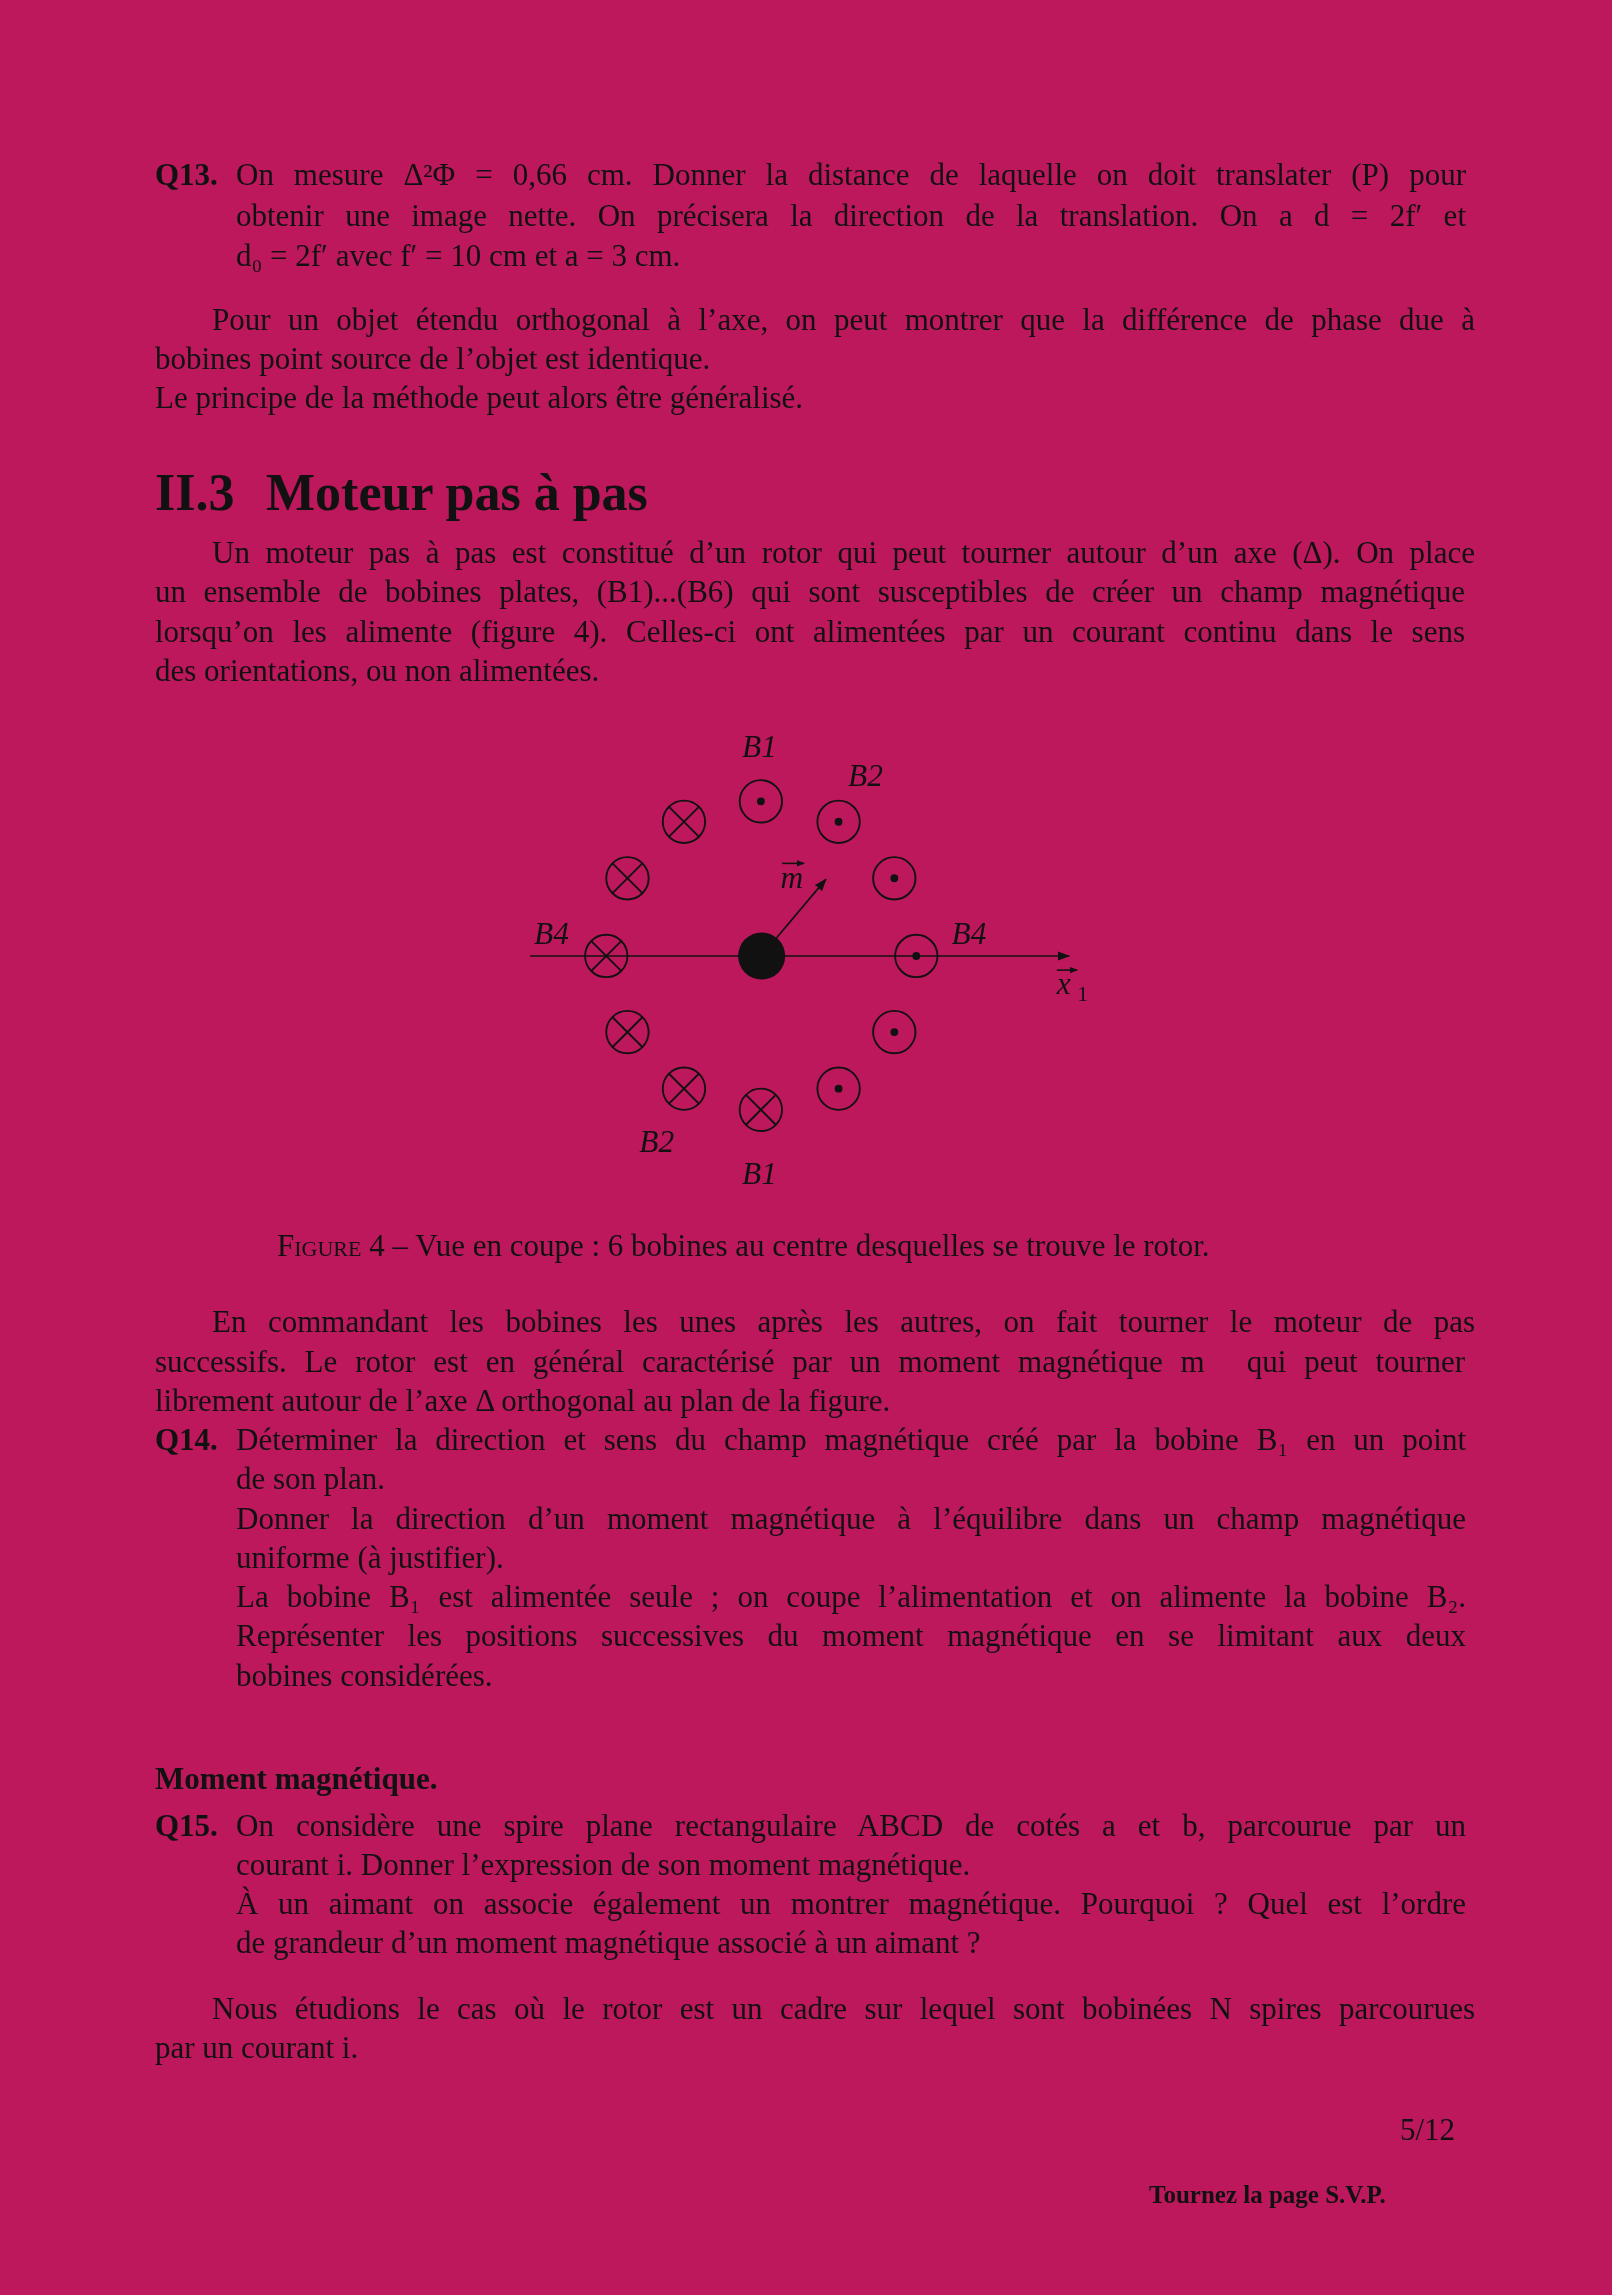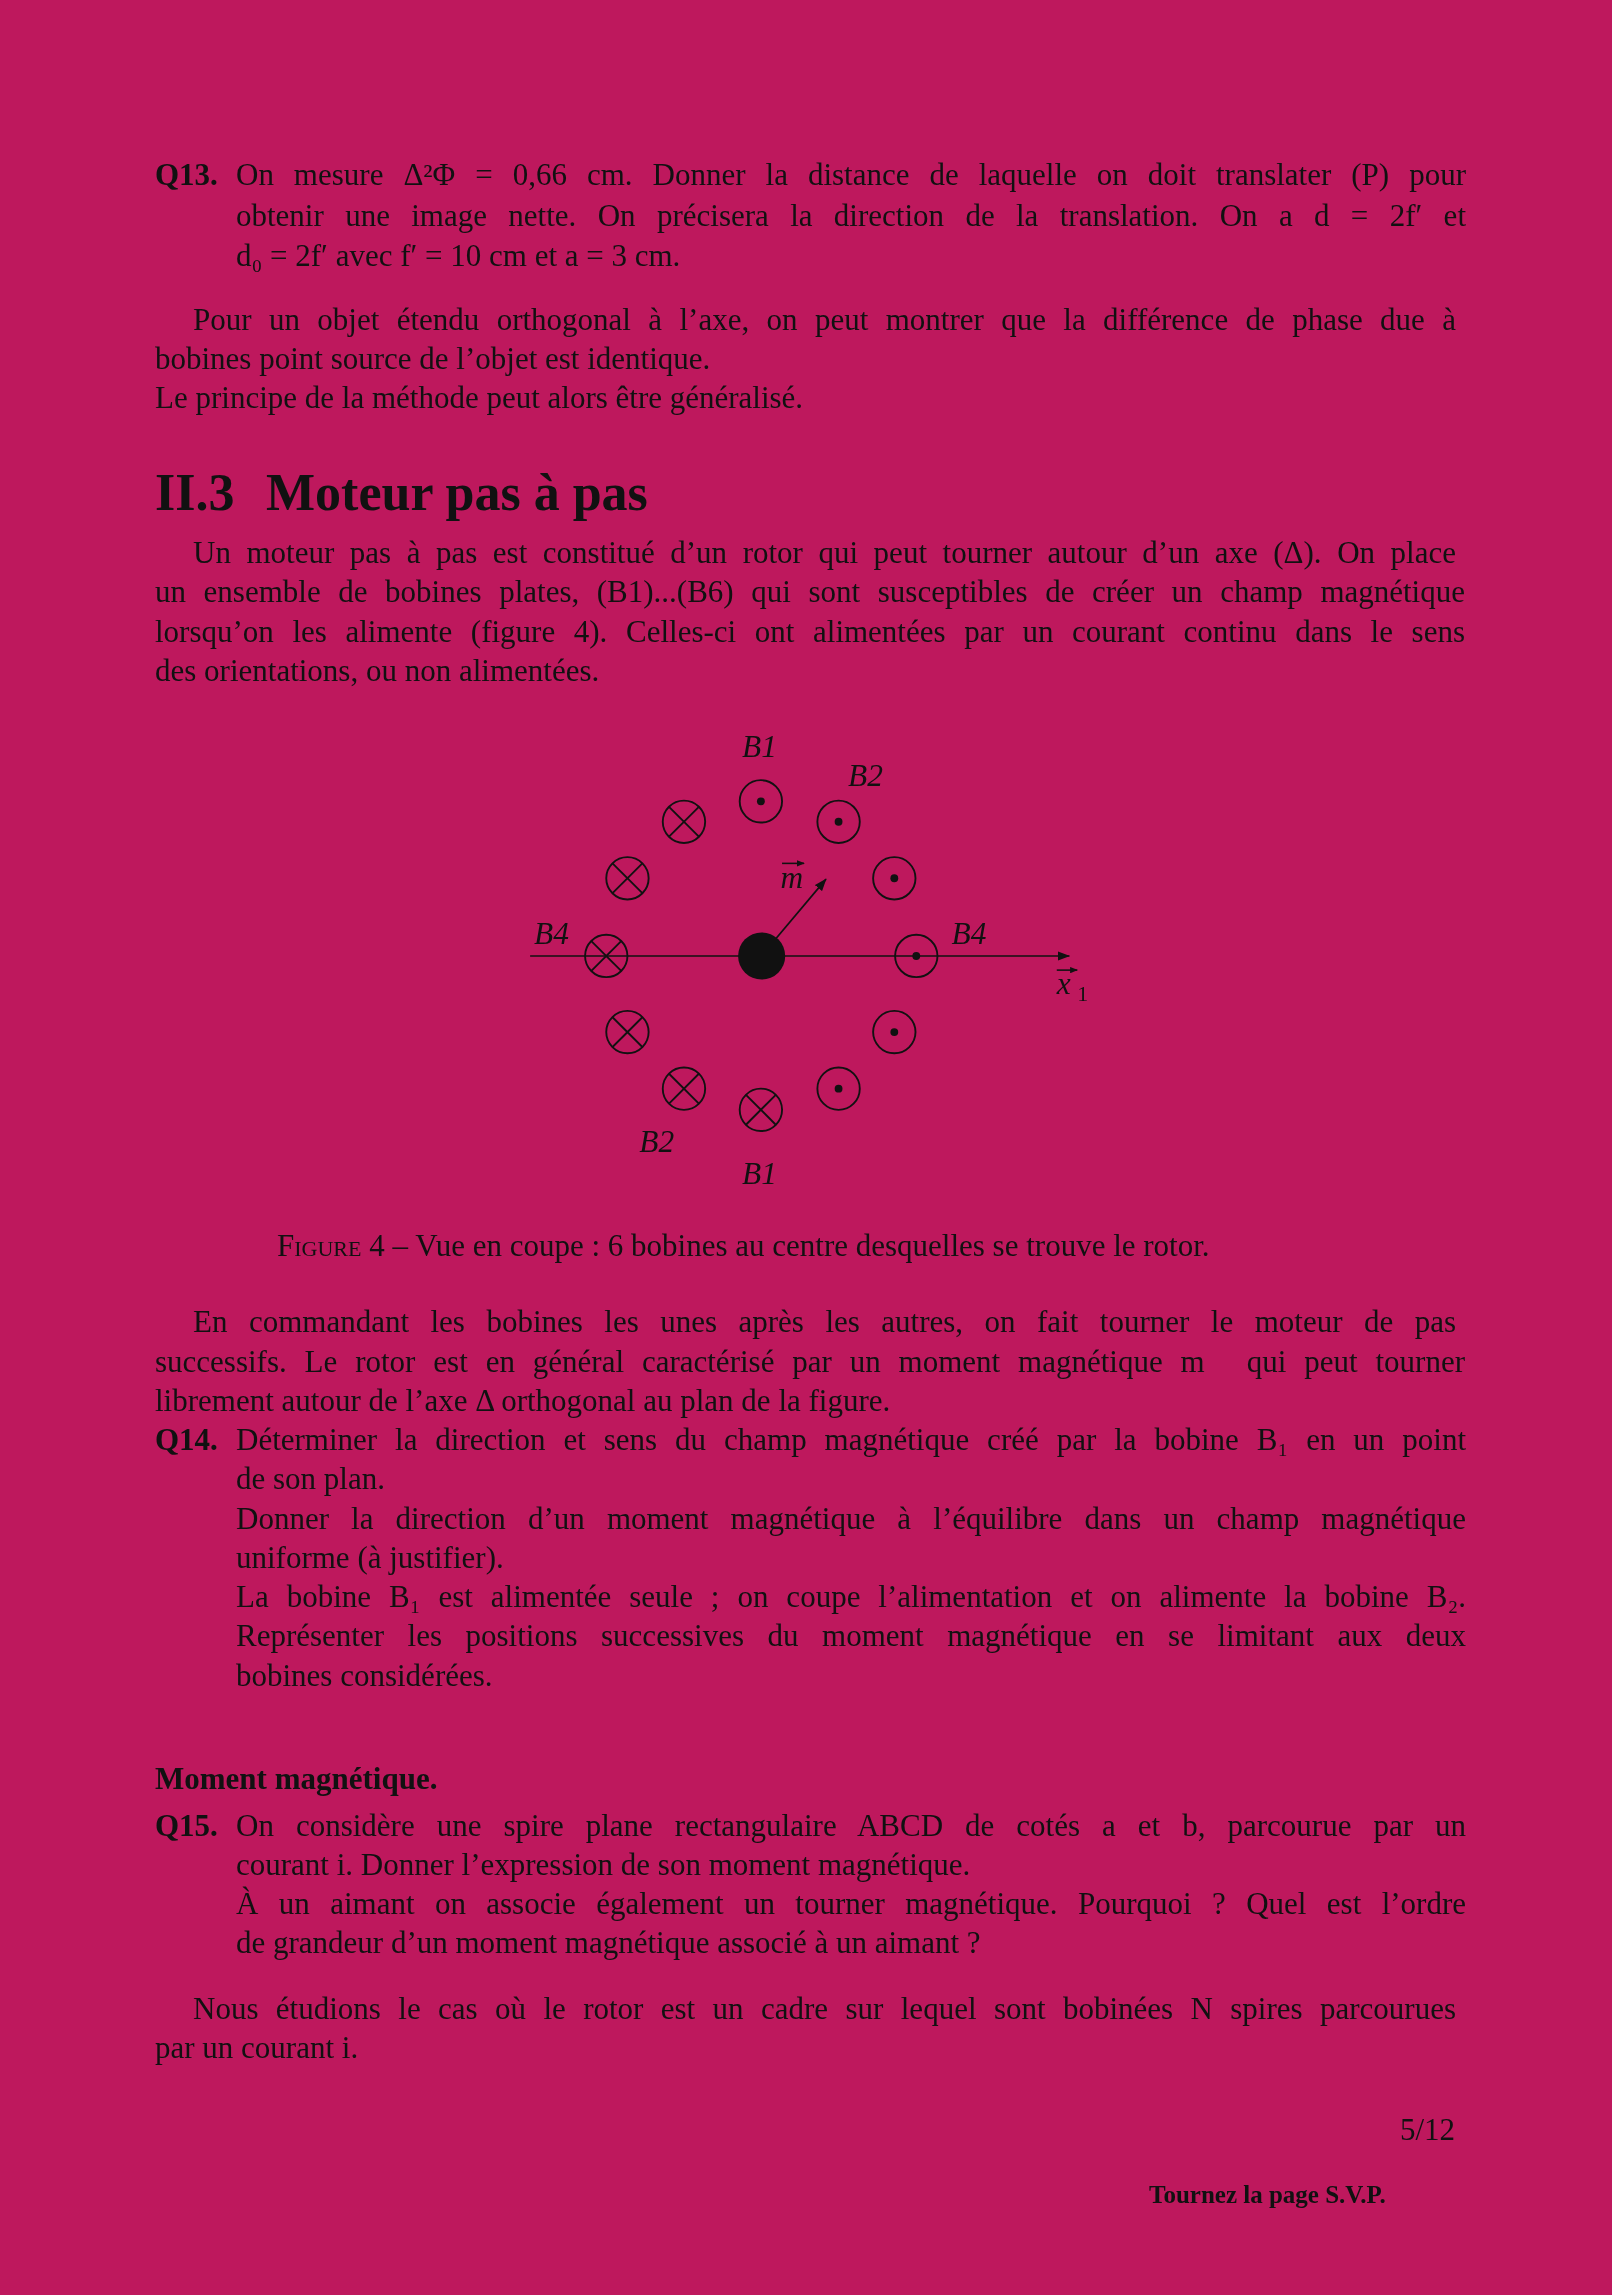--- a/index.html
+++ b/index.html
@@ -4,21 +4,21 @@
 <style>
   html, body { margin: 0; padding: 0; background: #ffffff; }
   body { width: 1623px; height: 2295px; position: relative; overflow: hidden;
          font-family: "DejaVu Serif", "Liberation Serif", serif; color: #111111; }
   .page { position: absolute; left: 0; top: 0; width: 1612px; height: 2295px; background: #be185d; }
   .line { position: absolute; left: 155px; width: 1310px; font-family: "Liberation Serif", serif;
           font-size: 31px; line-height: 39px; white-space: nowrap; text-align: justify;
           text-align-last: justify; height: 39px; }
   .line.last { text-align-last: left; }
   .indent-body { left: 236px; width: 1230px; }
-  .para-first { left: 193px; width: 1263px; }
+  .para-first { left: 212px; width: 1263px; }
   .qlabel { position: absolute; left: 155px; font-family: "Liberation Serif", serif; font-weight: bold;
             font-size: 31px; line-height: 39px; height: 39px; }
   .heading { position: absolute; left: 155px; top: 469px; font-family: "Liberation Serif", serif;
              font-weight: bold; font-size: 52px; line-height: 47px; }
   .heading .num { display: inline-block; width: 111px; }
   .subheading { position: absolute; left: 155px; top: 1759px; font-family: "Liberation Serif", serif;
                 font-weight: bold; font-size: 31px; line-height: 39px; }
   .caption { position: absolute; left: 277px; top: 1226px; font-family: "Liberation Serif", serif;
              font-size: 31px; line-height: 39px; white-space: nowrap; }
   .caption .fig { font-variant: small-caps; }
@@ -162,21 +162,21 @@
   <div class="line indent-body last" style="top:1538px">uniforme (à justifier).</div>
   <div class="line indent-body" style="top:1577px">La bobine B₁ est alimentée seule ; on coupe l’alimentation et on alimente la bobine B₂.</div>
   <div class="line indent-body" style="top:1616px">Représenter les positions successives du moment magnétique en se limitant aux deux</div>
   <div class="line indent-body last" style="top:1656px">bobines considérées.</div>
 
   <div class="subheading">Moment magnétique.</div>
 
   <div class="qlabel" style="top:1806px">Q15.</div>
   <div class="line indent-body" style="top:1806px">On considère une spire plane rectangulaire ABCD de cotés a et b, parcourue par un</div>
   <div class="line indent-body last" style="top:1845px">courant i. Donner l’expression de son moment magnétique.</div>
-  <div class="line indent-body" style="top:1884px">À un aimant on associe également un tourner magnétique. Pourquoi ? Quel est l’ordre</div>
+  <div class="line indent-body" style="top:1884px">À un aimant on associe également un montrer magnétique. Pourquoi ? Quel est l’ordre</div>
   <div class="line indent-body last" style="top:1923px">de grandeur d’un moment magnétique associé à un aimant ?</div>
 
   <div class="line para-first" style="top:1989px">Nous étudions le cas où le rotor est un cadre sur lequel sont bobinées N spires parcourues</div>
   <div class="line last" style="top:2028px">par un courant i.</div>
 
   <div class="pagenum">5/12</div>
   <div class="footer">Tournez la page S.V.P.</div>
 </div>
 
 

